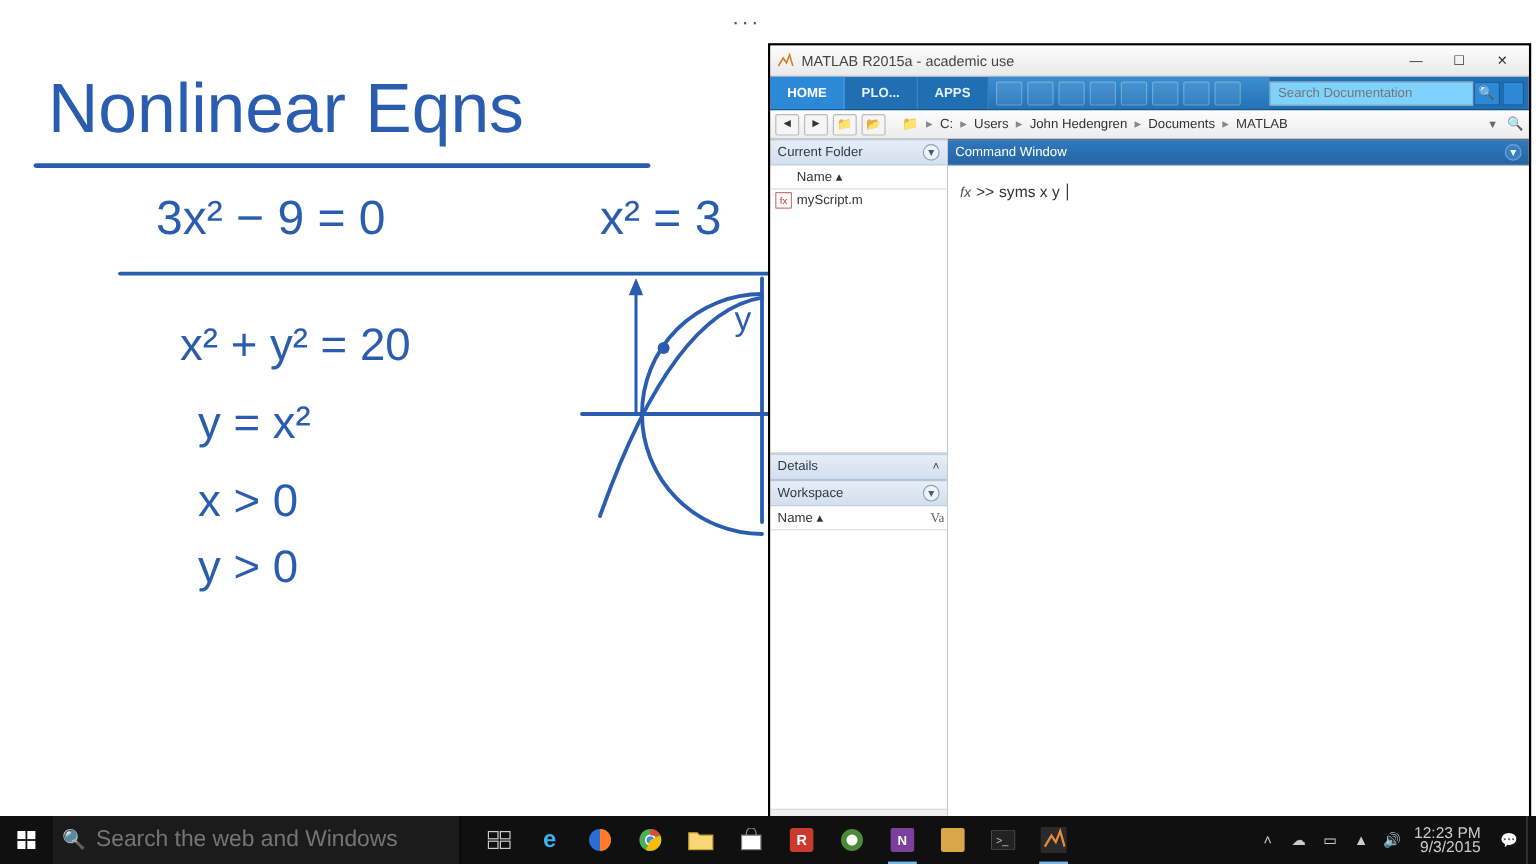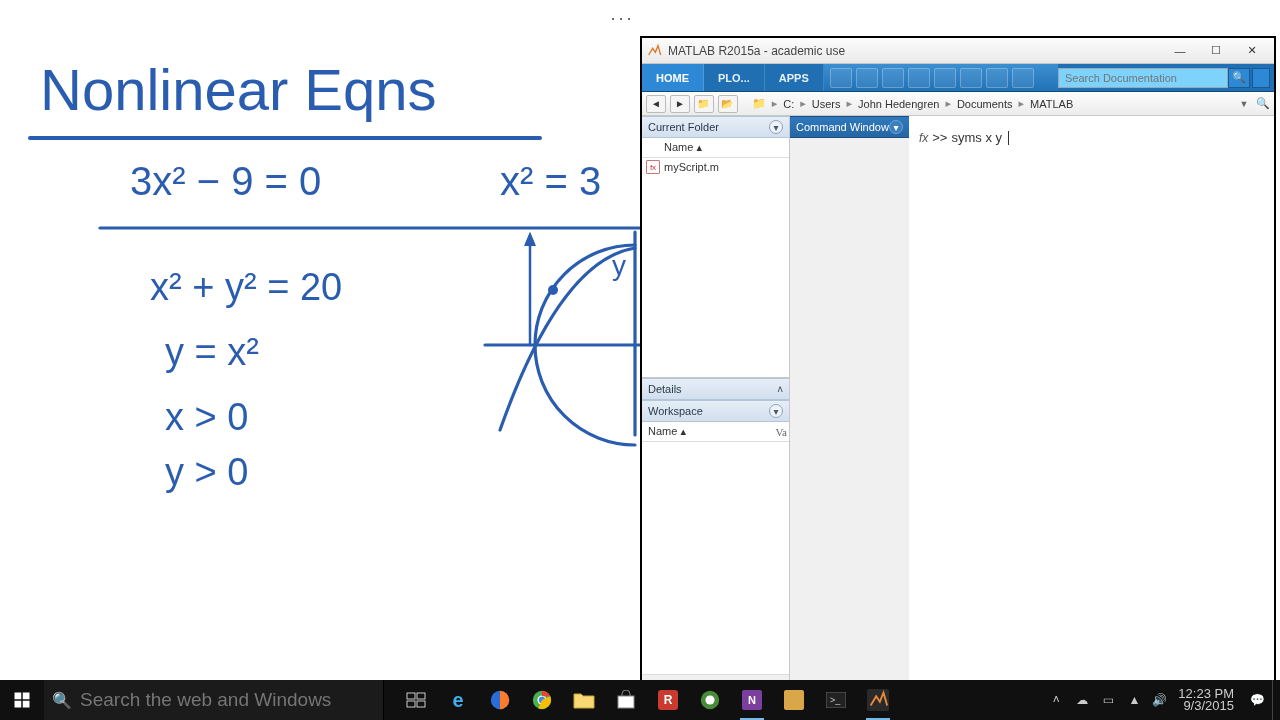--- a/index.html
+++ b/index.html
@@ -83,21 +83,21 @@
 .cf-header { height:20px; border-bottom:1px solid #ddd; display:flex; align-items:center; padding-left:22px; font-size:11px; color:#333; }
 .cf-item { display:flex; align-items:center; padding:2px 4px; font-size:11px; color:#333; gap:4px; }
 .cf-item .ficon { width:14px; height:14px; background:#fff; border:1px solid #c77; border-radius:1px; display:inline-flex; align-items:center; justify-content:center; font-size:8px; color:#b33; }
 .workspace-body { flex:1; background:#fff; }
 .ws-header { height:20px; border-bottom:1px solid #ddd; display:flex; align-items:center; font-size:11px; color:#333; }
 .ws-header span:first-child { padding-left:6px; flex:1; }
 .ws-header span:last-child { width:20px; text-align:right; padding-right:2px; color:#666;font-family:Liberation Serif, serif; }
 
 .scroll-x { height:16px; background:#f0f0f0; border-top:1px solid #ddd; display:flex; align-items:center; justify-content:space-between; padding:0 2px; font-size:9px; color:#666; }
 
-.cmdwin { flex:1; display:flex; flex-direction:row; }
+.cmdwin { flex:1; display:flex; flex-direction:column; }
 .cmdbody { flex:1; background:#fff; padding:14px 10px 10px 10px; font-family: Consolas, monospace; font-size:13px; color:#333; }
 .cmd-license { margin-left: 40px; margin-bottom: 24px; letter-spacing: 1px; }
 .cmd-line { display:flex; align-items:center; gap:4px; }
 .fx { font-style: italic; color:#555; font-size:12px; }
 .prompt { color:#333; }
 .cursor { display:inline-block; width:1px; height:14px; background:#333; margin-left:2px; animation: blink 1s step-end infinite; }
 @keyframes blink { 50% { opacity:0; } }
 
 .statusbar { height:20px; background:linear-gradient(#f6f6f6,#e8e8e8); border-top:1px solid #c8c8c8; display:flex; align-items:center; padding:0 6px; font-size:11px; color:#333; gap:6px; }
 .status-indicator { width:12px; height:12px; border:1px solid #aaa; background:#f9f9f9; }

